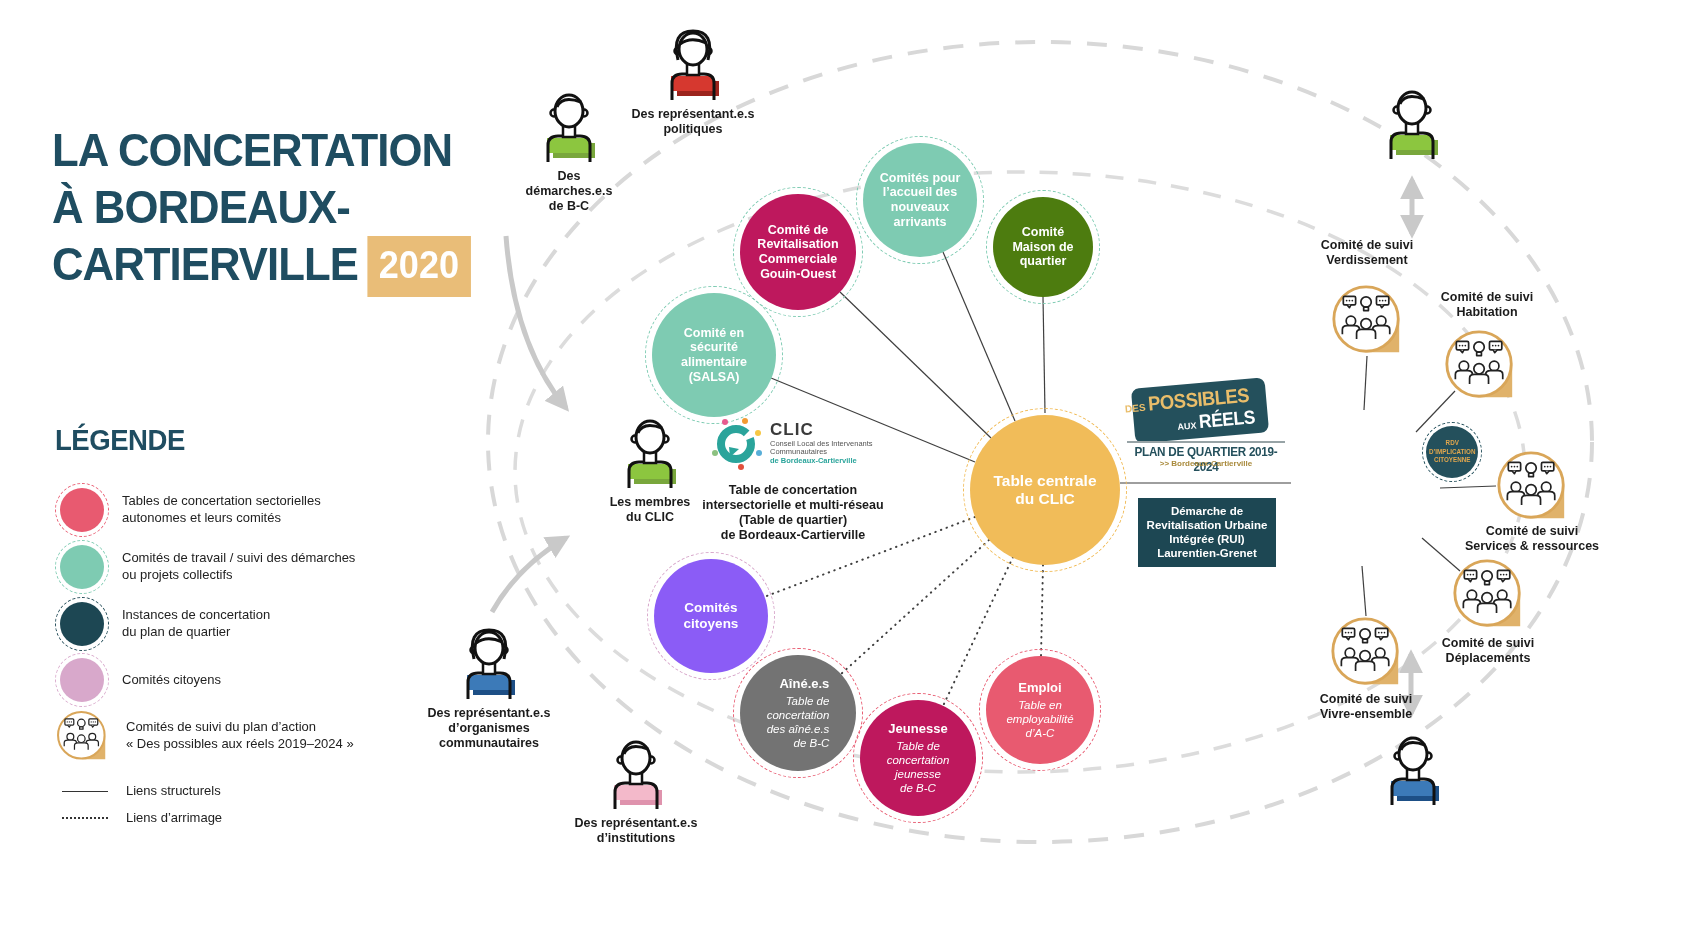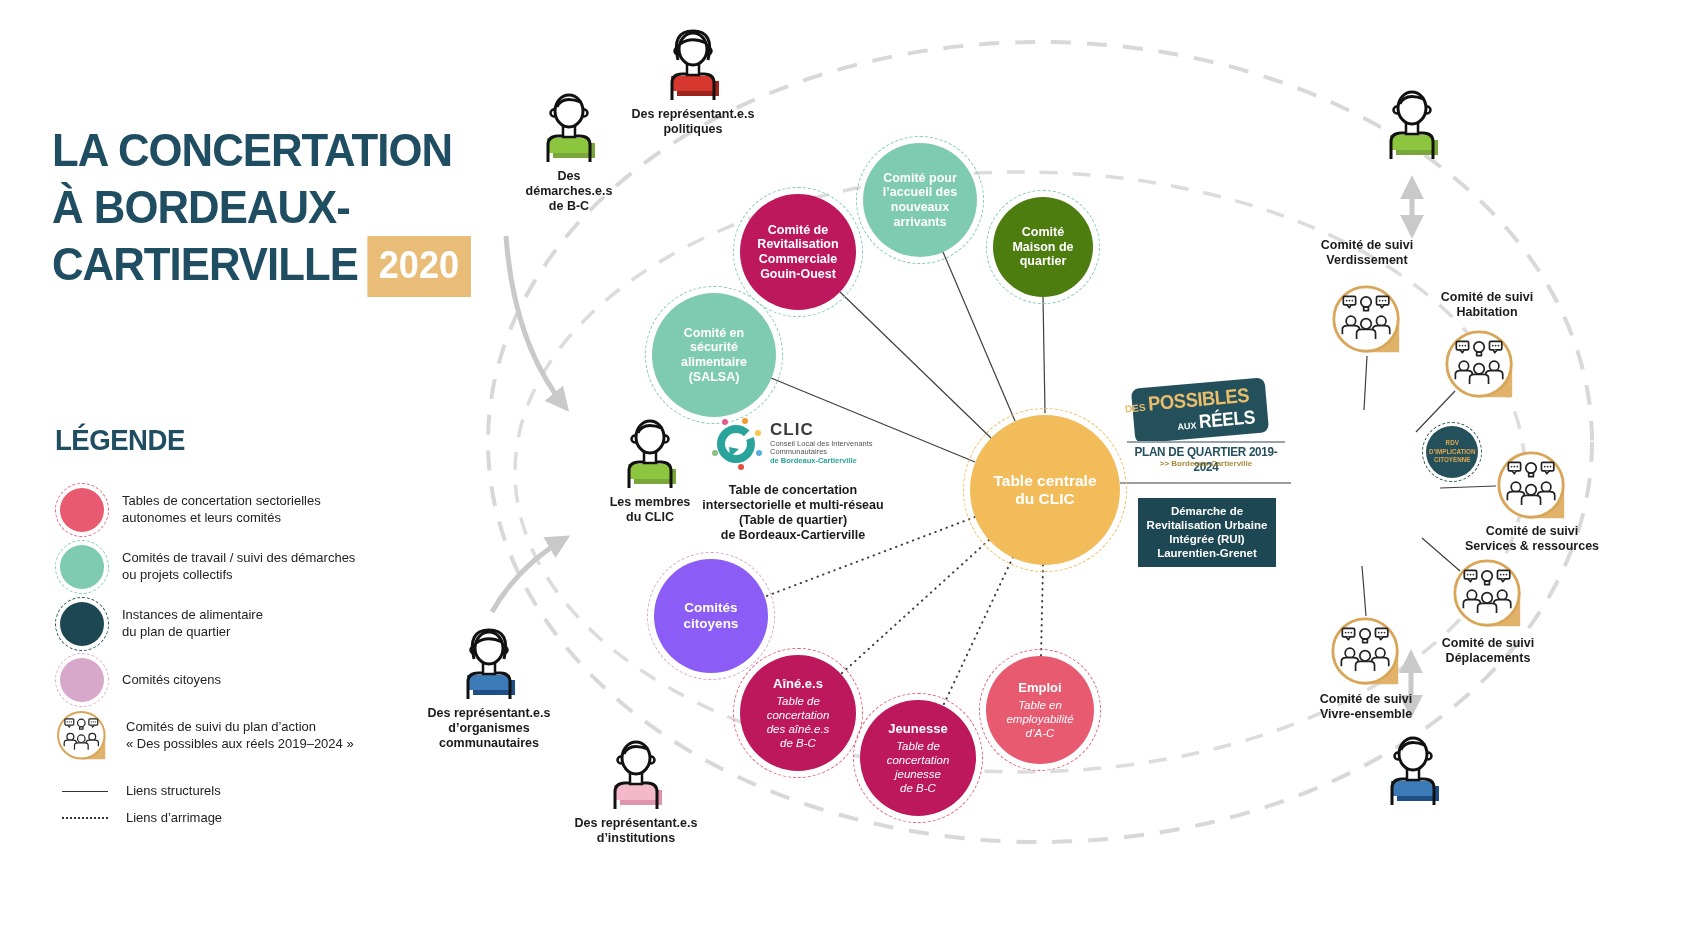--- a/index.html
+++ b/index.html
@@ -171,21 +171,21 @@
     <div class="llabel">Tables de concertation sectorielles
 autonomes et leurs comités</div>
   </div>
   <div class="lrow" style="left:60px;top:545px">
     <div class="lswatch" style="background: rgb(126, 203, 178); --rc: #7ecbb2;"></div>
     <div class="llabel">Comités de travail / suivi des démarches
 ou projets collectifs</div>
   </div>
   <div class="lrow" style="left:60px;top:602px">
     <div class="lswatch" style="background: rgb(29, 71, 83); --rc: #1d4753;"></div>
-    <div class="llabel">Instances de alimentaire
+    <div class="llabel">Instances de concertation
 du plan de quartier</div>
   </div>
   <div class="lrow" style="left:60px;top:658px">
     <div class="lswatch" style="background: rgb(216, 168, 203); --rc: #d8a8cb;"></div>
     <div class="llabel">Comités citoyens</div>
   </div>
   <div class="lrow" style="left:56px;top:710px">
     <div class="legend-suivi">
   <svg viewBox="0 0 76 76" width="72" height="72">
     <path d="M72 38 L72 72 L38 72 Z" fill="#e0b26a"></path>
@@ -226,21 +226,21 @@
     <div class="llabel">Liens d’arrimage</div>
   </div>
 
   <div class="node" id="n-revit" style="background: #be185d; text-align: center; --rc: #7ecbb2;">
     <div class="txt">Comité de
 Revitalisation
 Commerciale
 Gouin-Ouest</div>
   </div>
   <div class="node" id="n-accueil" style="background: rgb(126, 203, 178); --rc: #7ecbb2;">
-    <div class="txt">Comité pour
+    <div class="txt">Comités pour
 l’accueil des
 nouveaux
 arrivants</div>
   </div>
   <div class="node" id="n-maison" style="background: #4d7c0f; --rc: #7ecbb2;">
     <div class="txt">Comité
 Maison de
 quartier</div>
   </div>
   <div class="node" id="n-salsa" style="background: rgb(126, 203, 178); --rc: #7ecbb2;">
@@ -250,21 +250,21 @@
 (SALSA)</div>
   </div>
   <div class="node" id="n-central" style="background: rgb(241, 188, 89); --rc: #f1bc59;">
     <div class="txt">Table centrale
 du CLIC</div>
   </div>
   <div class="node" id="n-citoyens" style="background: #8b5cf6; --rc: #d8a8cb;">
     <div class="txt">Comités
 citoyens</div>
   </div>
-  <div class="node" id="n-aines" style="background: #be185d; --rc: #e85a70;">
+  <div class="node" id="n-aines" style="background: #737373; text-align: right; --rc: #e85a70;">
     <div>
       <div class="txt" style="font-size:13px">Aîné.e.s</div>
       <div class="sub">Table de
 concertation
 des aîné.e.s
 de B-C</div>
     </div>
   </div>
   <div class="node" id="n-jeunesse" style="background: #be185d; --rc: #e85a70;">
     <div>

